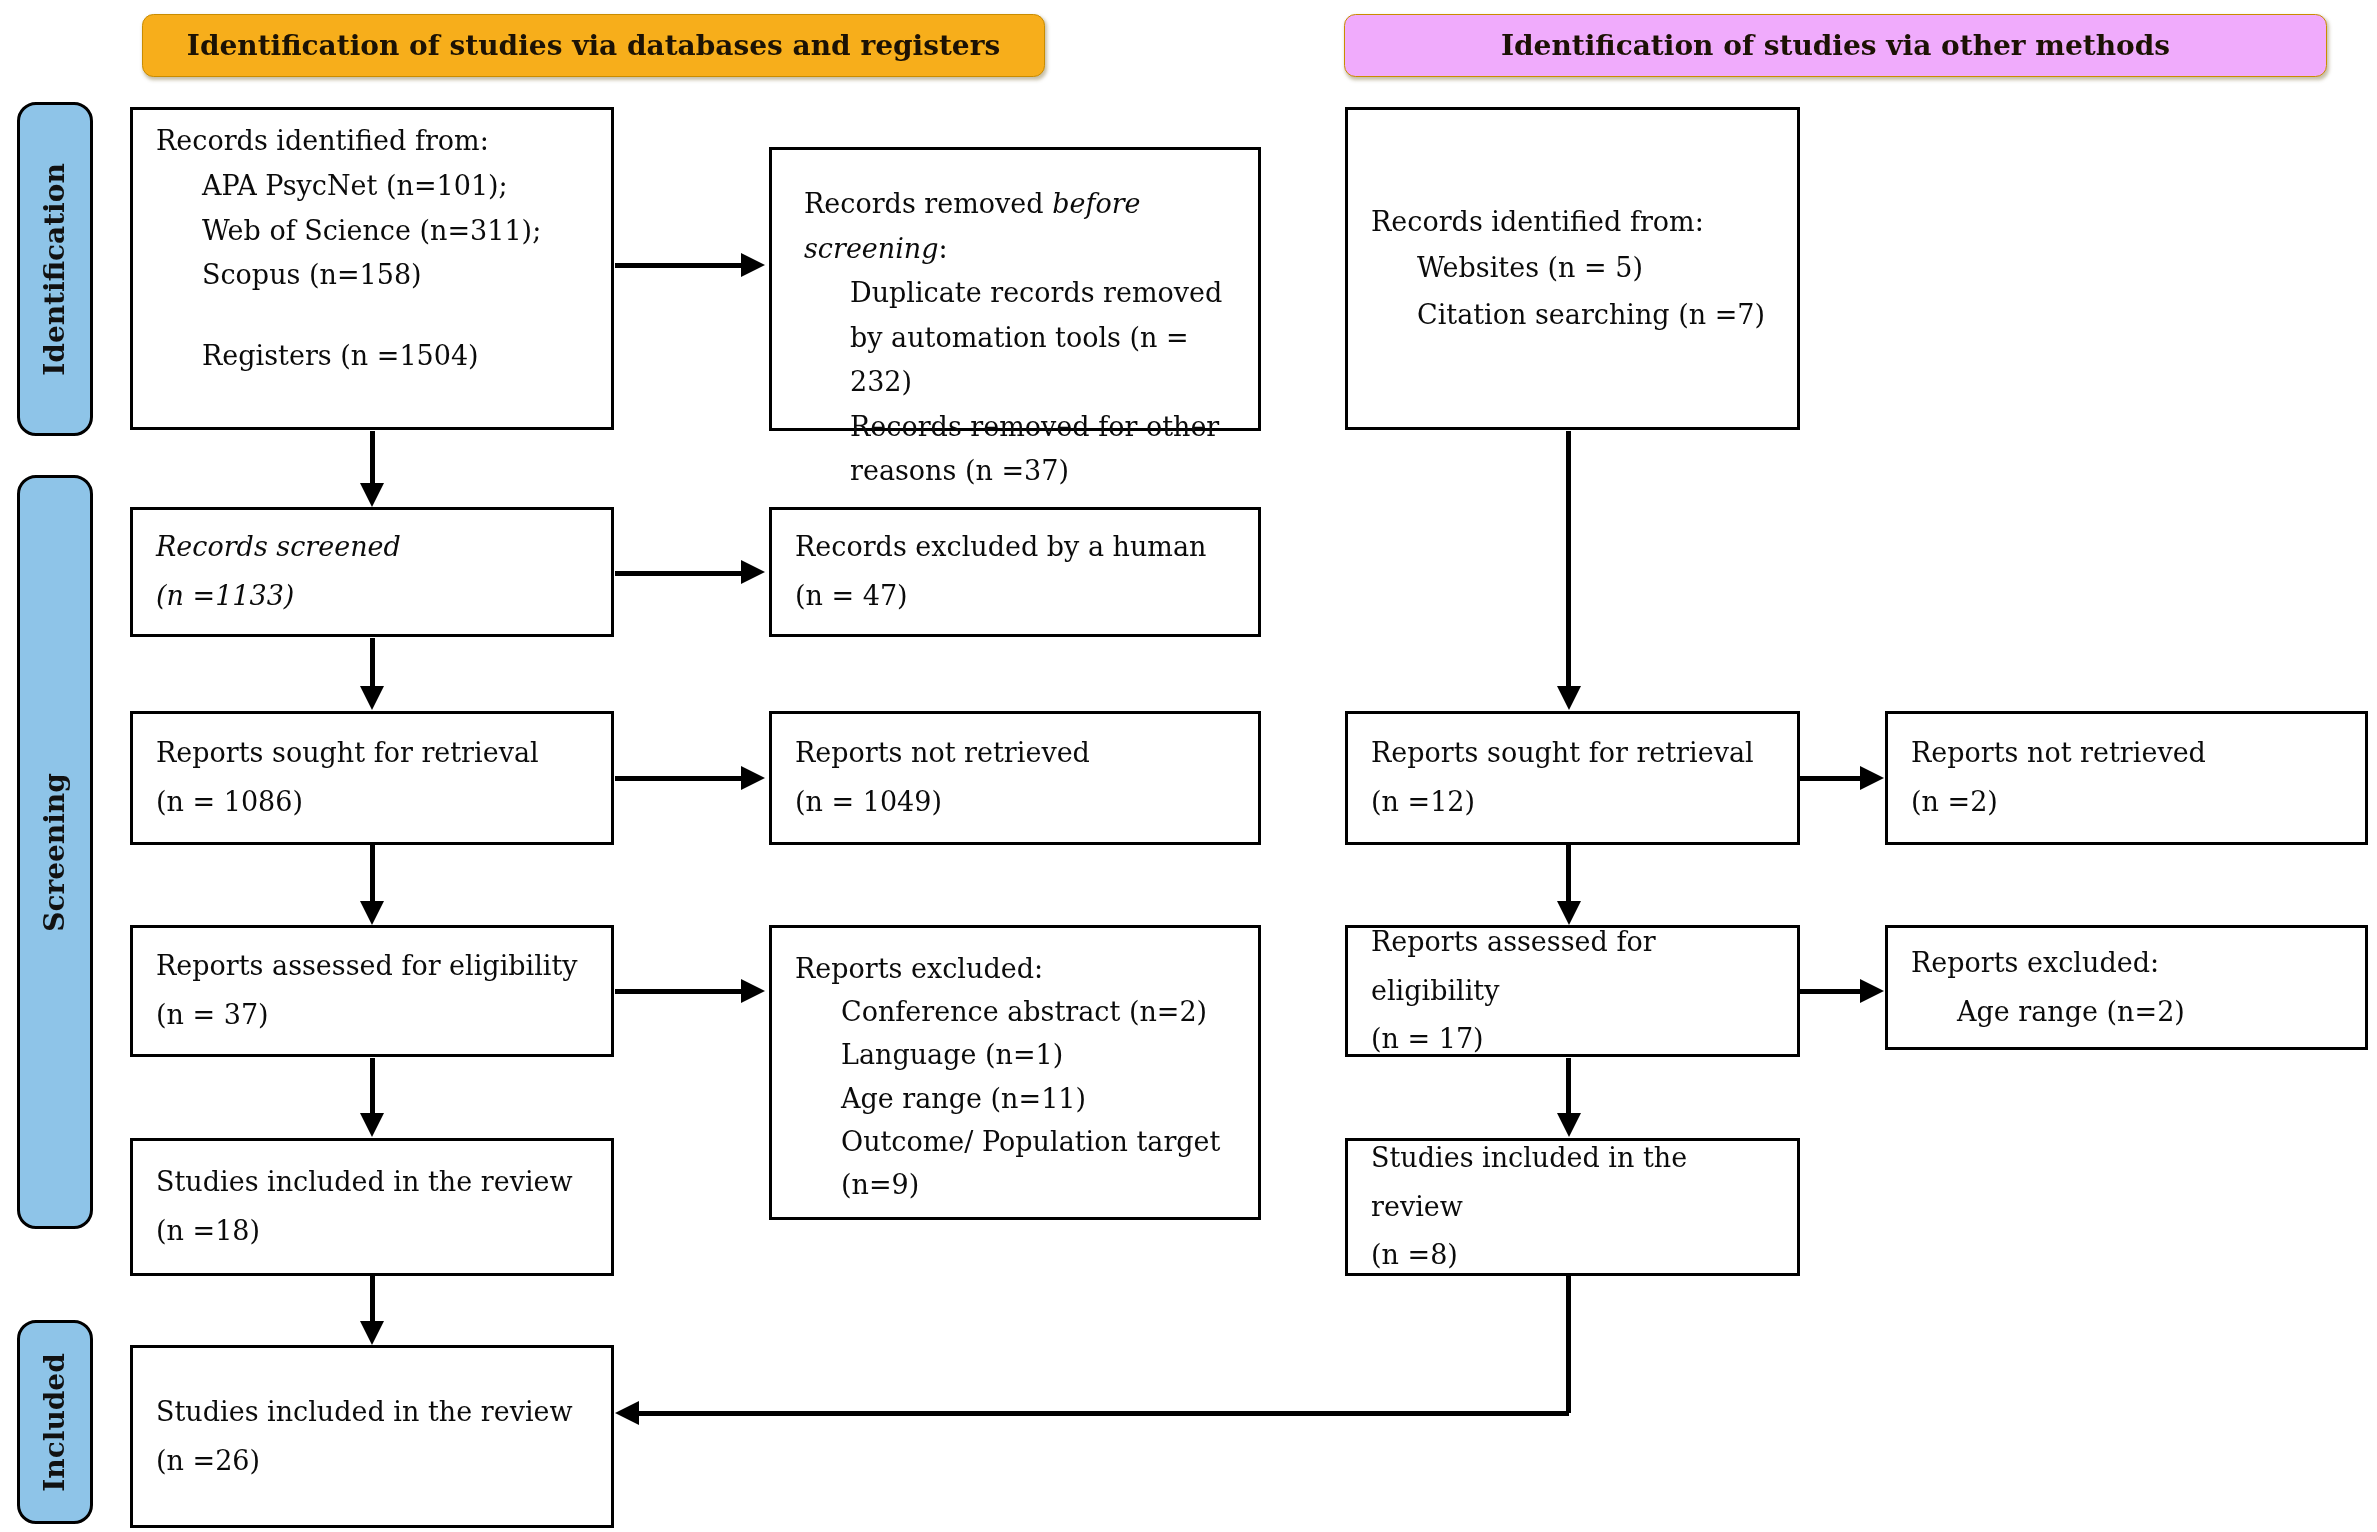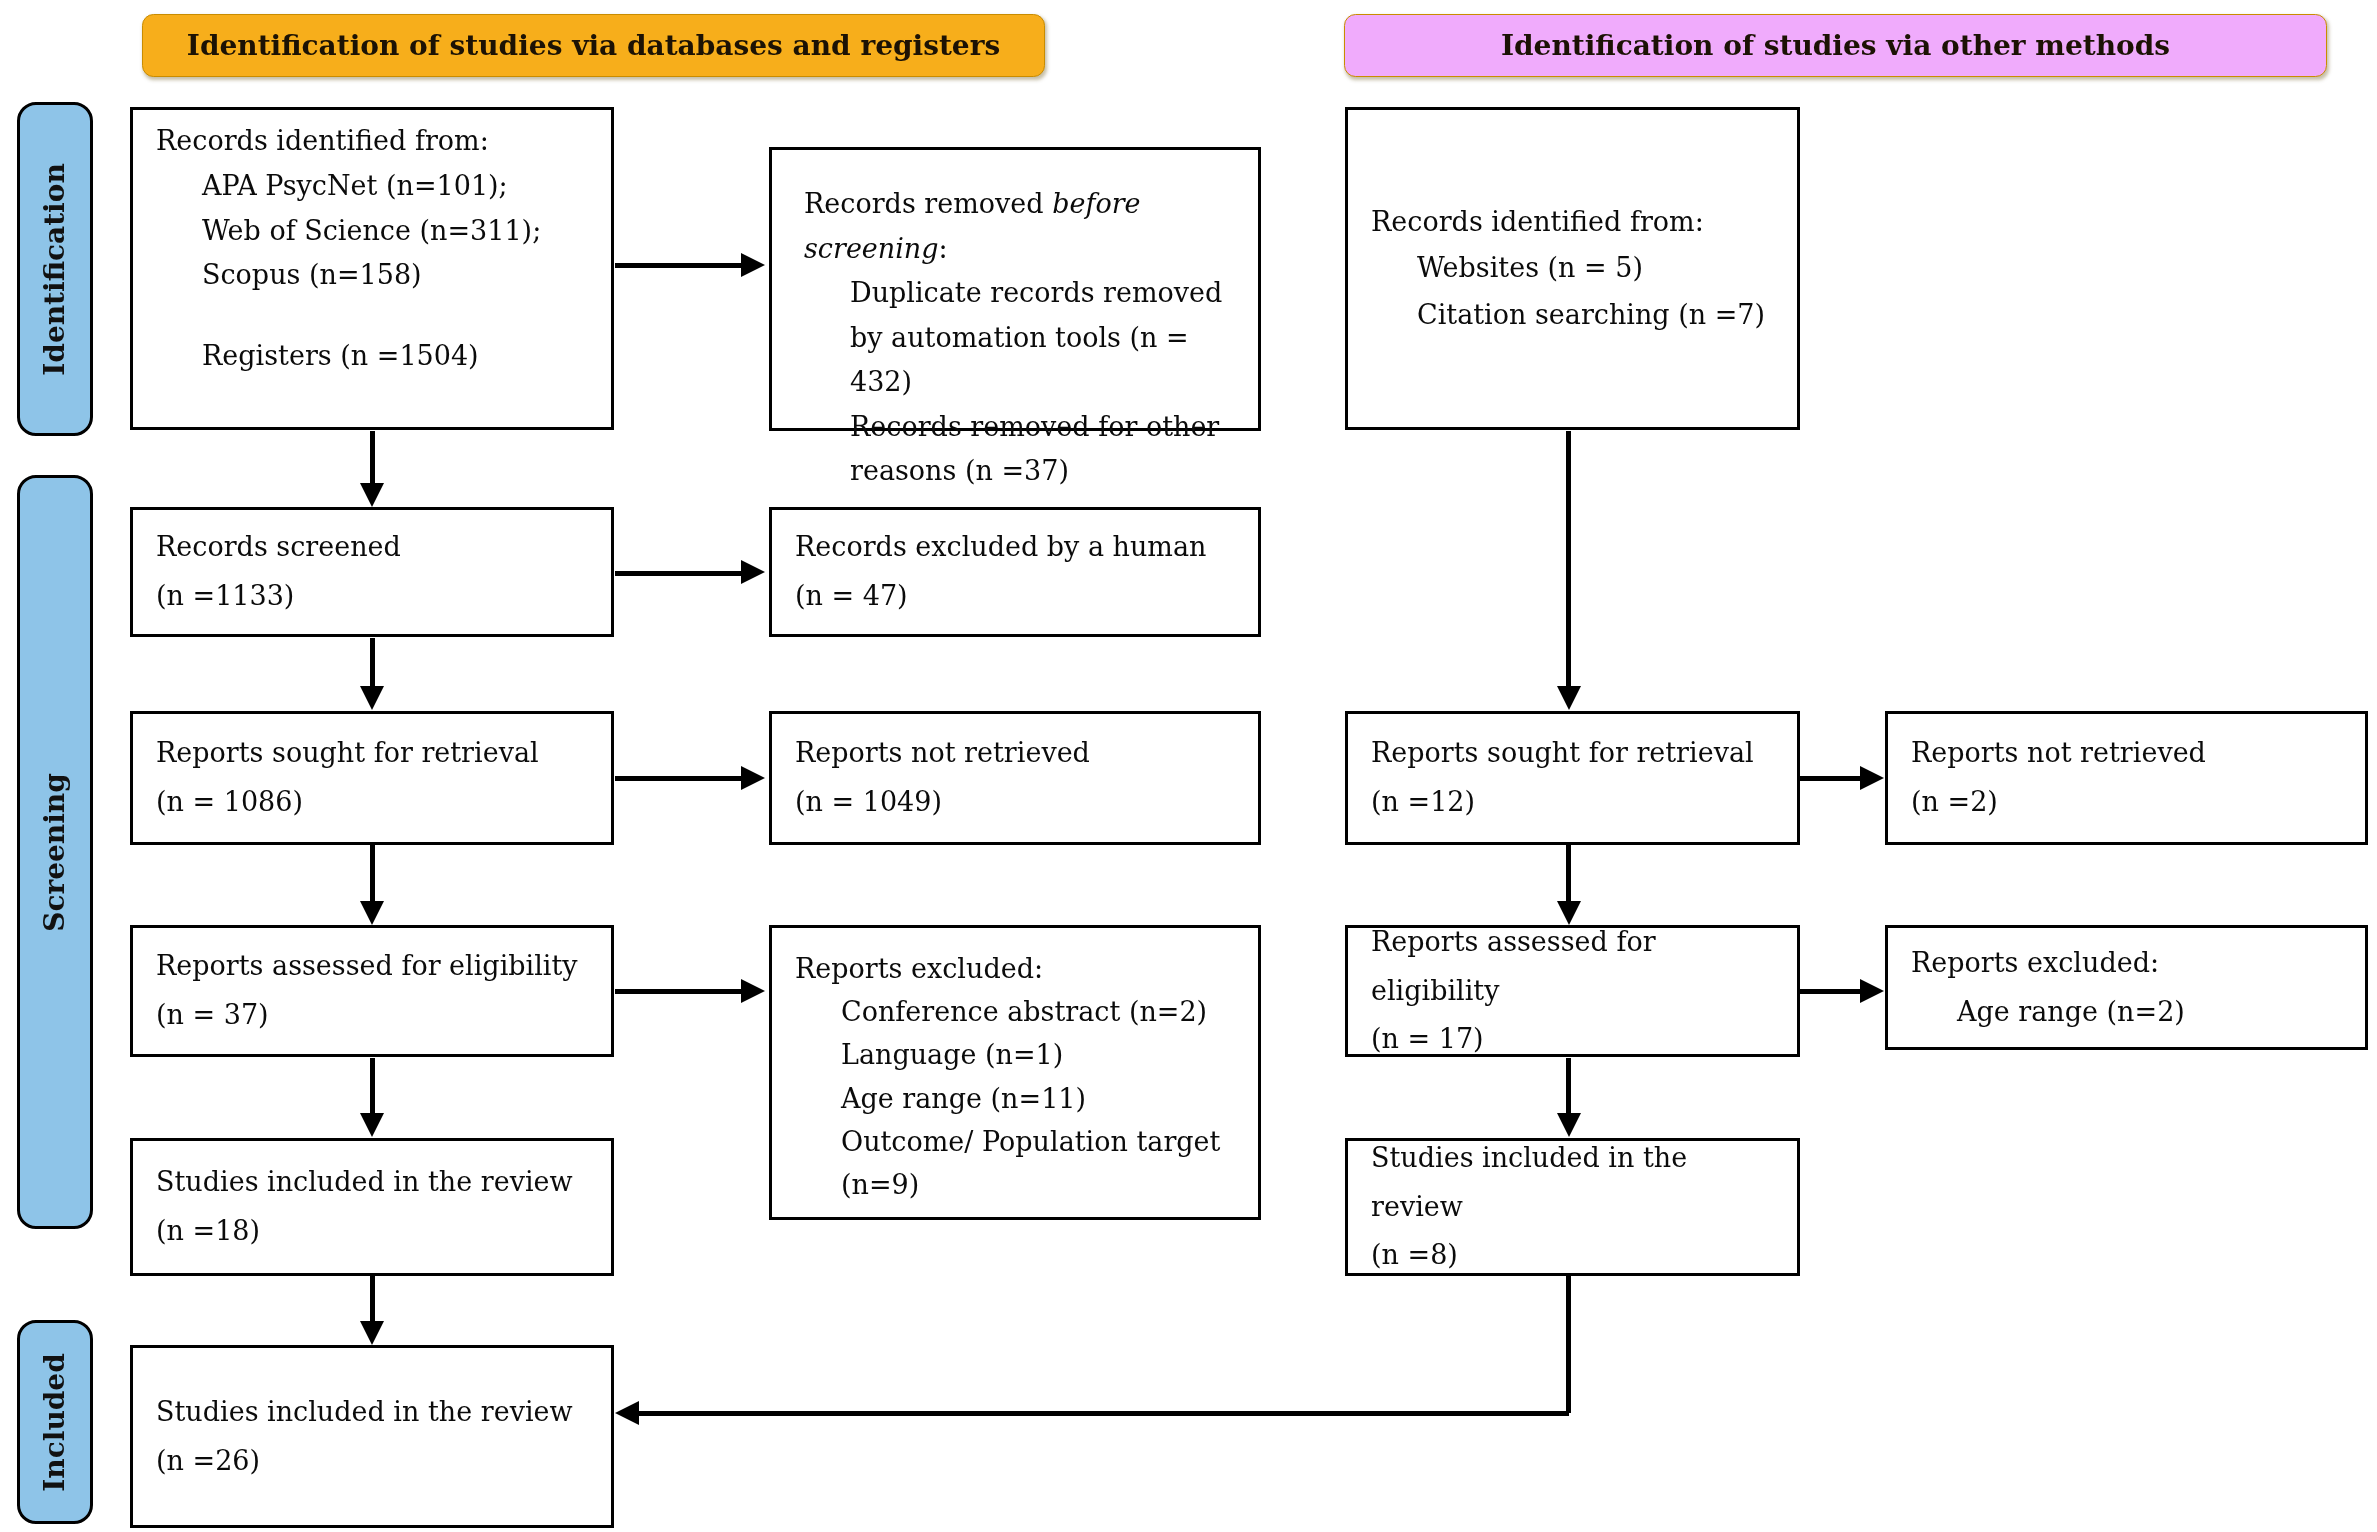--- a/index.html
+++ b/index.html
@@ -54,25 +54,25 @@
   <div class="box" style="left:130px;top:107px;width:484px;height:323px;line-height:1.66;">
     <div>Records identified from:</div>
     <div class="indent">APA PsycNet (n=101);</div>
     <div class="indent">Web of Science (n=311);</div>
     <div class="indent">Scopus (n=158)</div>
     <div class="indent gap-before">Registers (n =1504)</div>
   </div>
 
   <div class="box" style="left:769px;top:147px;width:492px;height:284px;line-height:1.65;padding-top:32px;padding-left:32px;">
     <div><span>Records removed </span><span class="ital">before screening</span><span>:</span></div>
-    <div class="indent">Duplicate records removed by automation tools (n = 432)</div>
+    <div class="indent">Duplicate records removed by automation tools (n = 232)</div>
     <div class="indent">Records removed for other reasons (n =37)</div>
   </div>
 
-  <div class="box center2" style="left:130px;top:507px;width:484px;height:130px;">
+  <div class="box center2" style="left:130px;top:507px;width:484px;height:130px;font-style:italic;">
     <div>Records screened</div>
     <div>(n =1133)</div>
   </div>
 
   <div class="box center2" style="left:769px;top:507px;width:492px;height:130px;">
     <div>Records excluded by a human</div>
     <div>(n = 47)</div>
   </div>
 
   <div class="box center2" style="left:130px;top:711px;width:484px;height:134px;">

